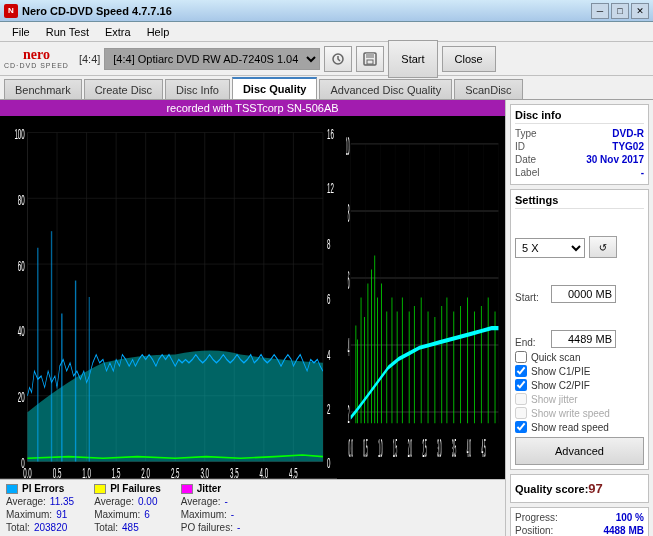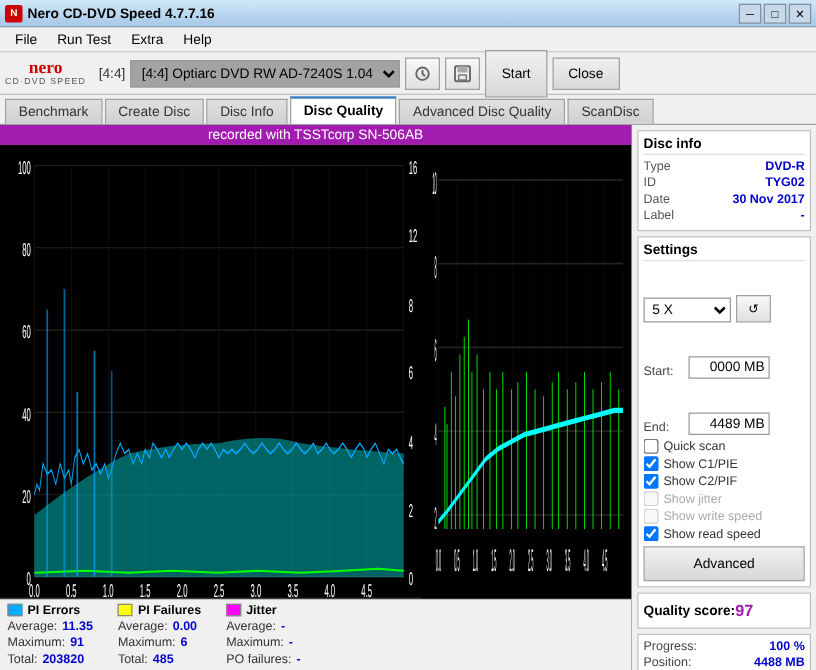--- a/index.html
+++ b/index.html
@@ -201,35 +201,35 @@
       gap: 20px;
     }
     .legend-group {
       display: flex;
       flex-direction: column;
       gap: 2px;
       font-size: 10px;
     }
     .legend-title {
       display: flex;
-      align-items: flex-start;
+      align-items: center;
       gap: 4px;
       font-weight: bold;
     }
     .legend-swatch {
       width: 12px;
       height: 10px;
       border: 1px solid #888;
     }
     .legend-row {
       display: flex;
       gap: 4px;
     }
     .legend-label { color: #333; }
-    .legend-value { color: #0000cc; font-weight: bold; }
+    .legend-value { color: #0000cc; font-weight: normal; }
     .sidebar {
       width: 148px;
       background: #f0f0f0;
       border-left: 1px solid #c0c0c0;
       padding: 4px;
       display: flex;
       flex-direction: column;
       gap: 4px;
       overflow-y: auto;
     }
@@ -307,21 +307,21 @@
       margin-top: 2px;
     }
     .quality-row {
       display: flex;
       align-items: center;
       font-size: 11px;
       font-weight: bold;
       padding: 2px 0;
     }
     .quality-score {
-      color: #a21caf;
+      color: #7f1d1d;
       font-size: 13px;
       font-weight: bold;
     }
     .progress-row {
       display: flex;
       justify-content: space-between;
       font-size: 10px;
       margin-bottom: 2px;
     }
     .progress-key { color: #444; }

